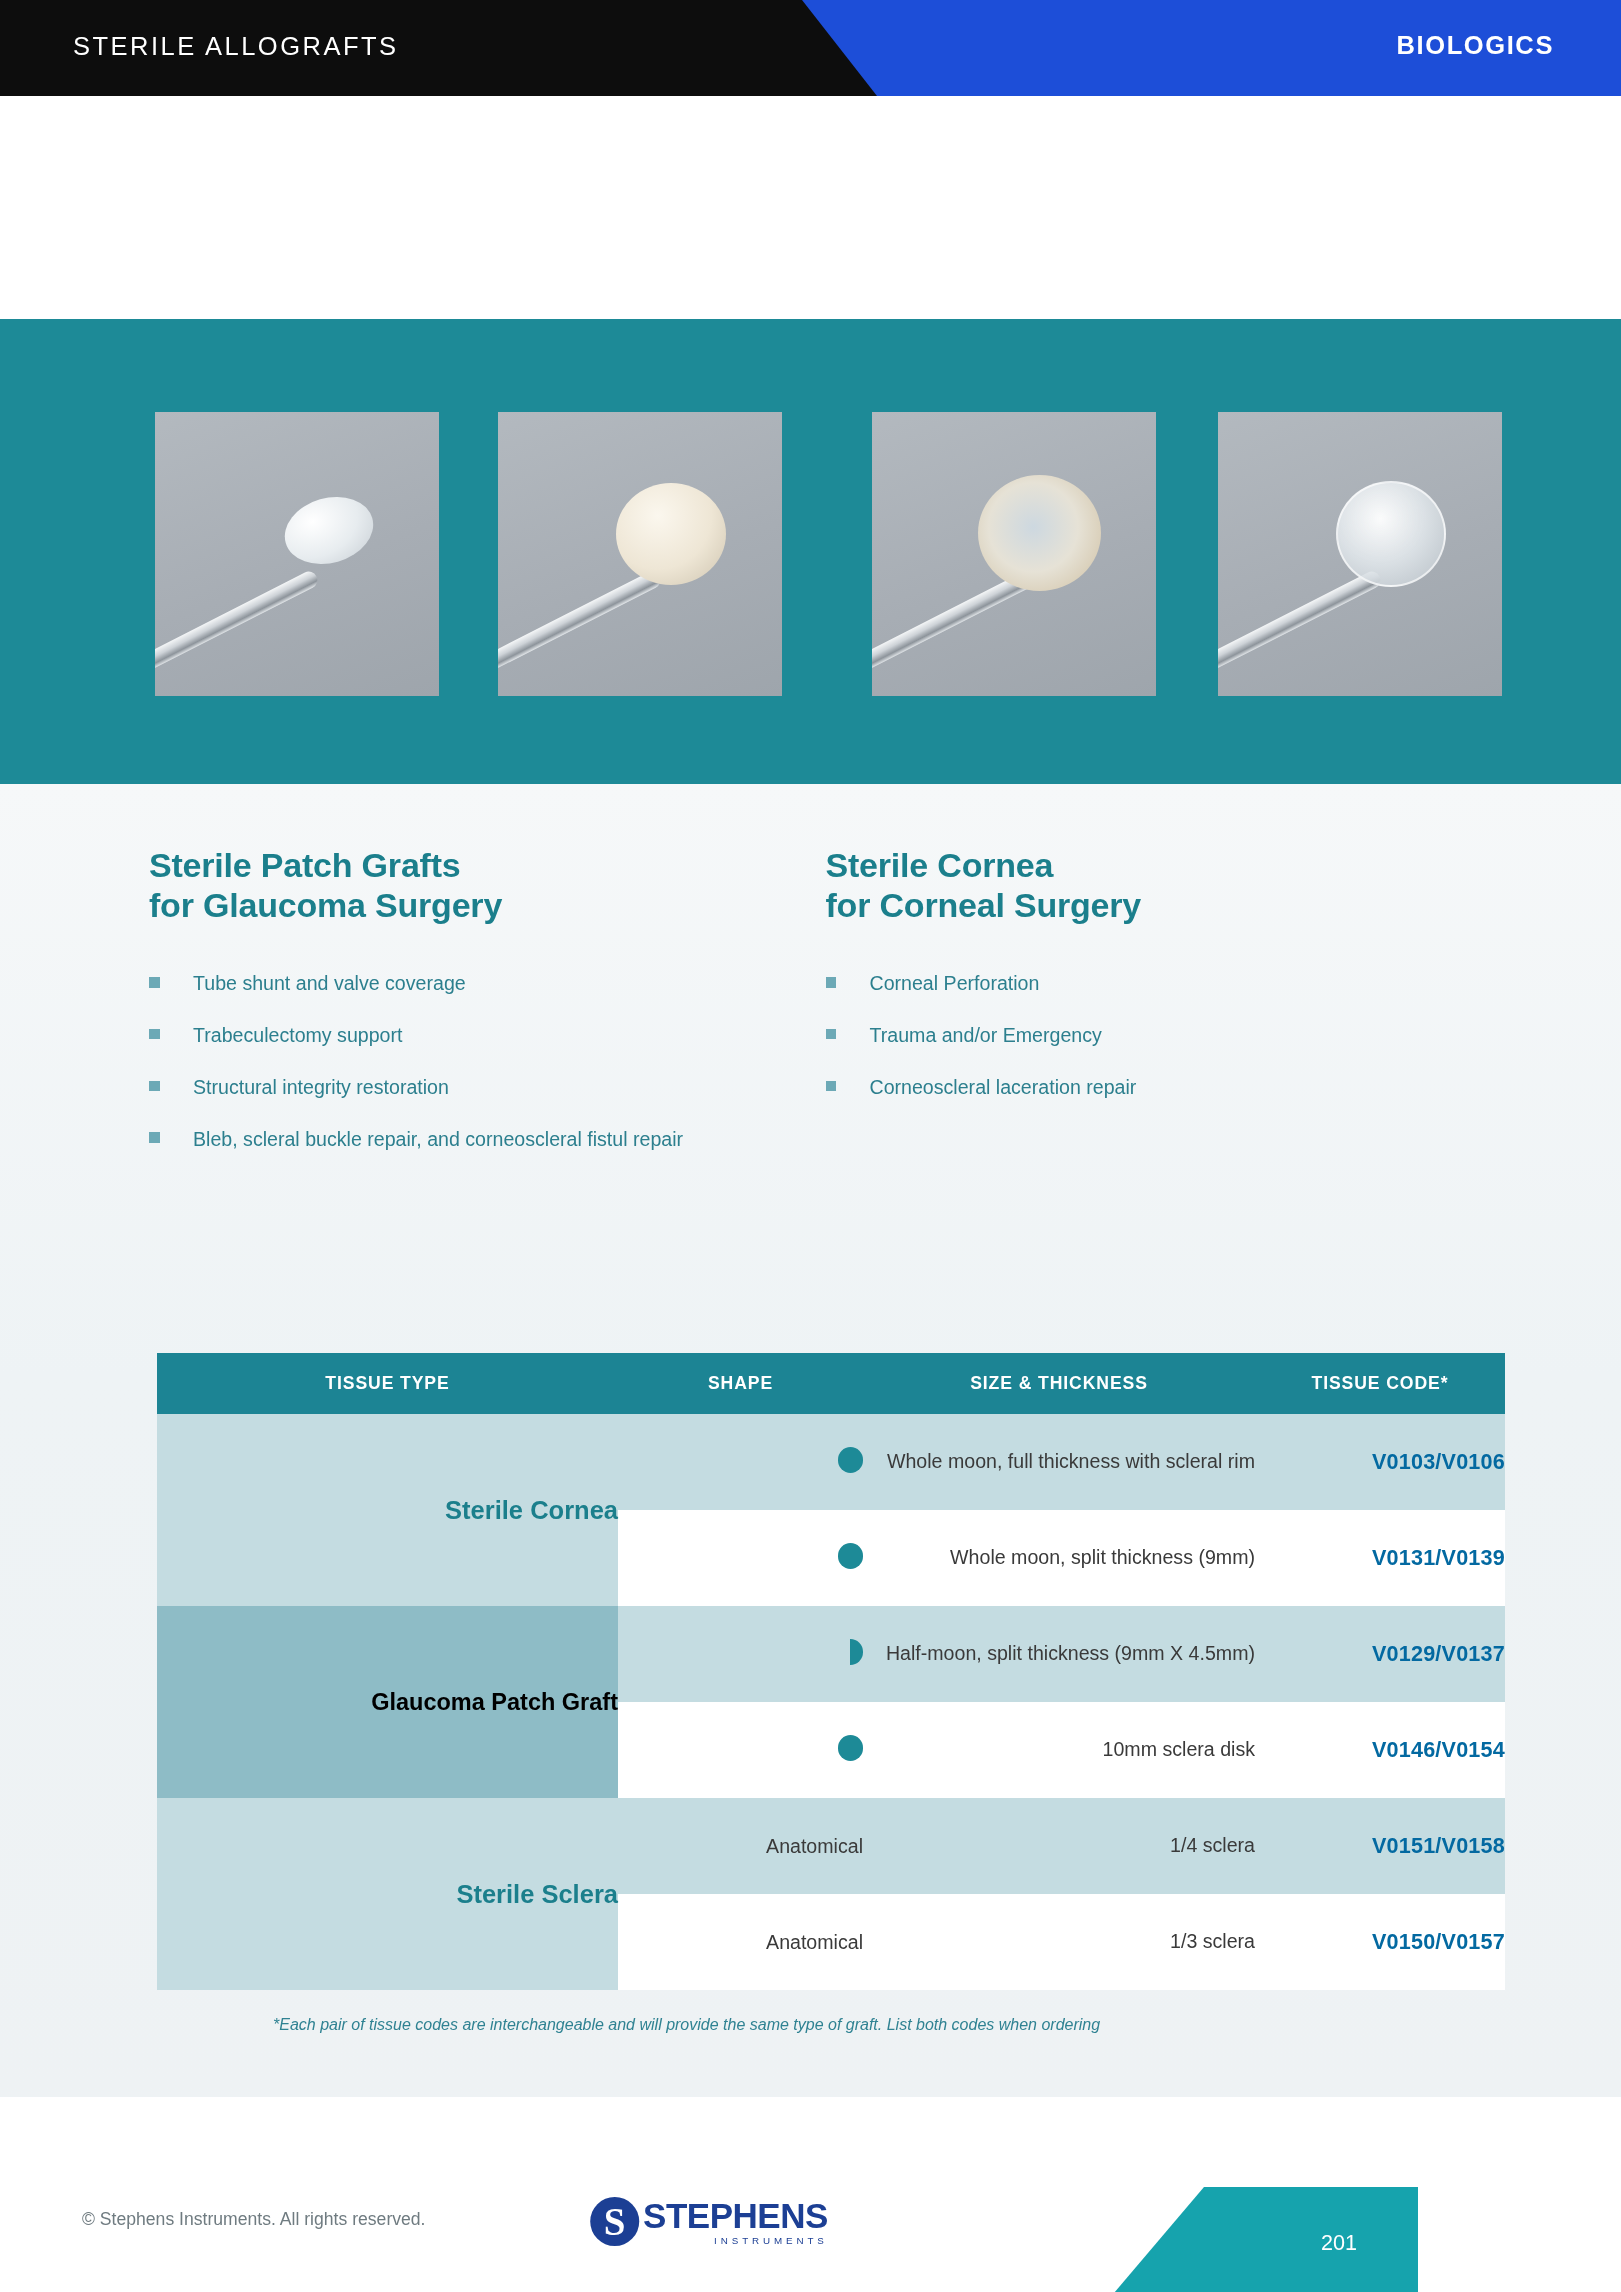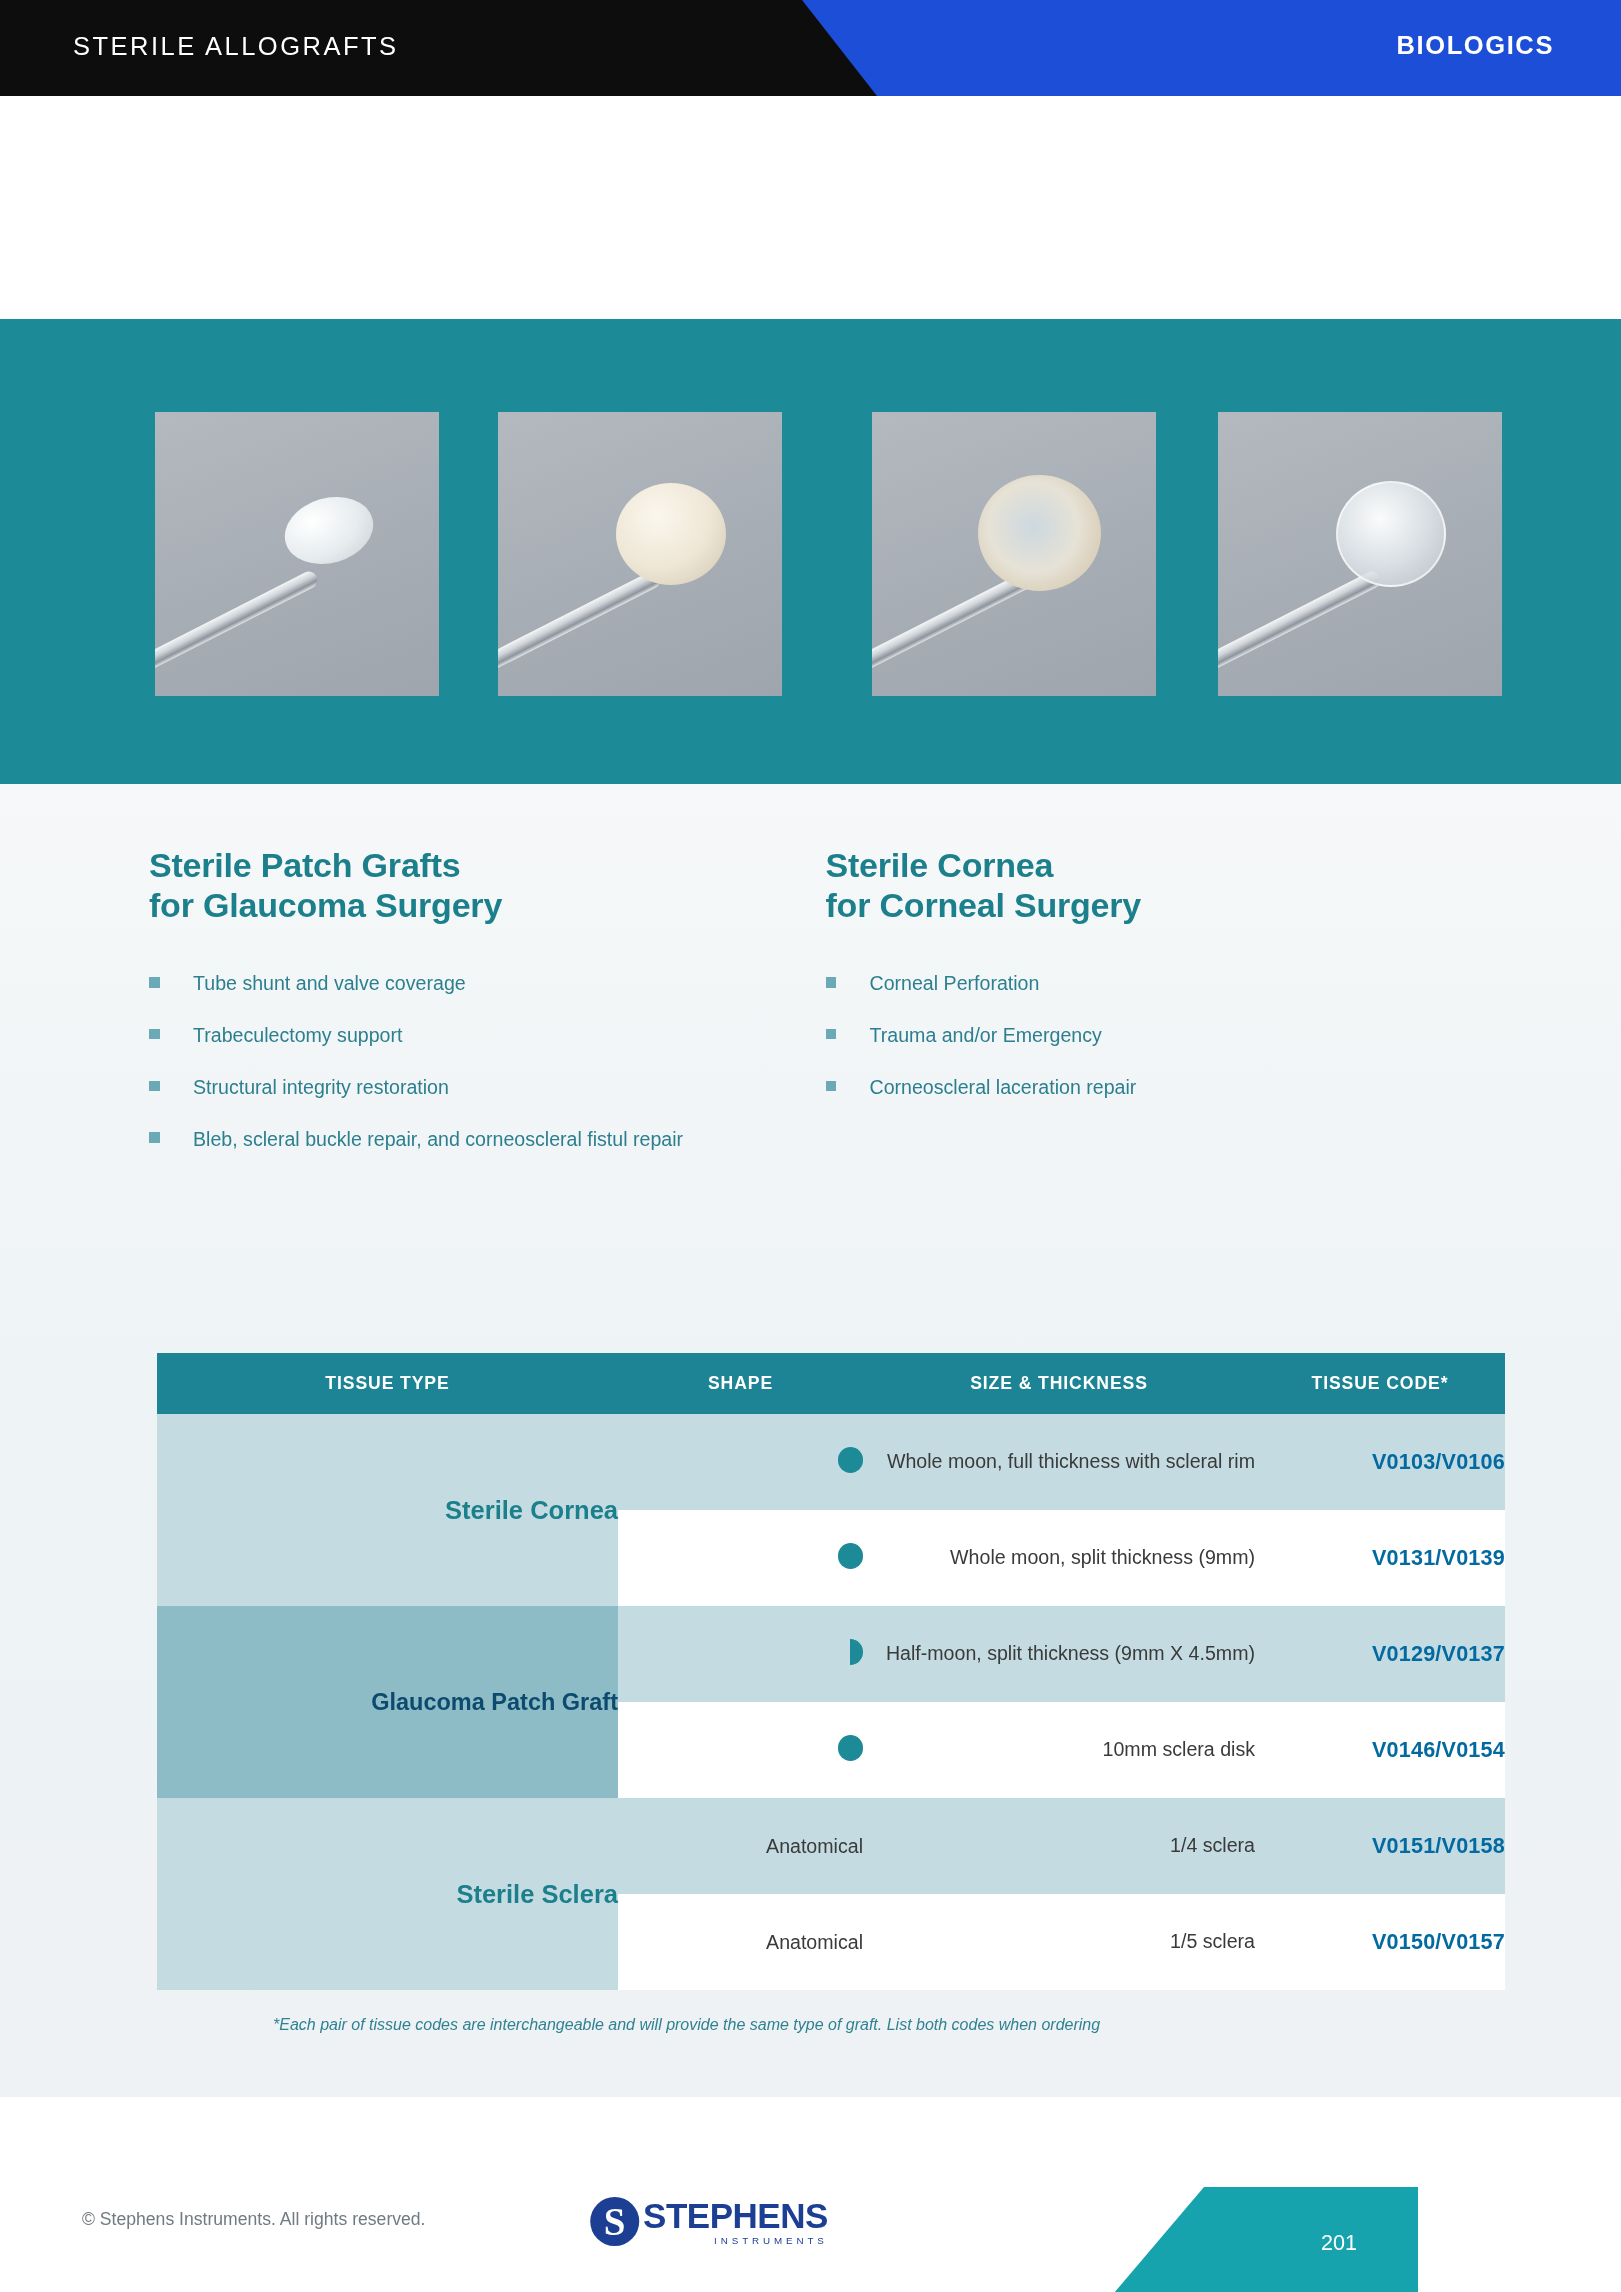--- a/index.html
+++ b/index.html
@@ -167,21 +167,21 @@
   .row-band { background:#c4dce1; }
   .row-white { background:#ffffff; }
 
   .tissue-label {
     color:#1b7f8c;
     font-size:25.5px;
     font-weight:700;
   }
   .glauc-cell {
     background:#8ebcc6;
-    color:#0c4a6e;
+    color:#000000;
     font-size:23.5px;
     font-weight:700;
     line-height:1.3;
     padding-left:59px;
   }
   .shape-dot {
     display:inline-block;
     width:25.5px; height:25.5px;
     border-radius:50%;
     background:#1d8a97;
@@ -377,21 +377,21 @@
         <tr class="tbl-row">
           <td class="row-band" rowspan="2">
             <span class="tissue-label">Sterile Sclera</span>
           </td>
           <td class="row-band"><span class="anat">Anatomical</span></td>
           <td class="row-band"><span class="size-txt">1/4 sclera</span></td>
           <td class="row-band"><span class="code-txt">V0151/V0158</span></td>
         </tr>
         <tr class="tbl-row">
           <td class="row-white"><span class="anat">Anatomical</span></td>
-          <td class="row-white"><span class="size-txt">1/5 sclera</span></td>
+          <td class="row-white"><span class="size-txt">1/3 sclera</span></td>
           <td class="row-white"><span class="code-txt">V0150/V0157</span></td>
         </tr>
       </tbody>
     </table>
     <div class="footnote">*Each pair of tissue codes are interchangeable and will provide the same type of graft. List both codes when ordering</div>
   </div>
 
   <div class="footer">
     <div class="footer-copy">© Stephens Instruments. All rights reserved.</div>
     <div class="logo">

